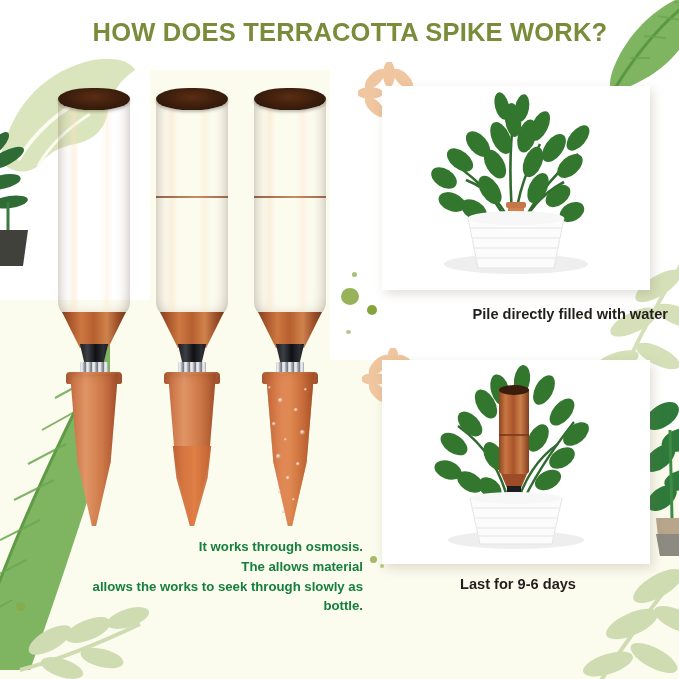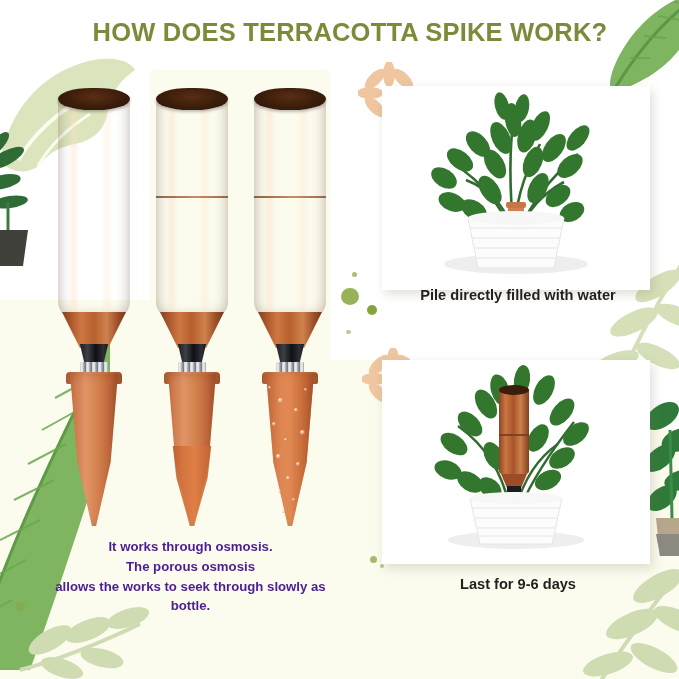--- a/index.html
+++ b/index.html
@@ -144,26 +144,26 @@
   }
   .card-top { left:382px; top:86px; width:268px; height:204px; }
   .card-bot { left:382px; top:360px; width:268px; height:204px; }
 
   
   .caption {
     position:absolute; z-index:6; text-align:center; width:300px; left:368px;
     color:#231f1c; font-weight:bold; font-size:14.6px; line-height:1.45;
     font-family:"Liberation Sans", sans-serif;
   }
-  .cap-top { top:285px; }
+  .cap-top { top:304px;text-align:right; }
   .cap-bot { top:574px; }
 
   .osmosis {
     position:absolute; left:18px; top:537px; width:345px; z-index:6;
-    text-align:center; color:#4c1d95; font-weight:bold;
+    text-align:right; color:#15803d; font-weight:bold;
     font-size:13.2px; line-height:1.5;
     font-family:"Liberation Sans", sans-serif;
   }
 
   
   .splat { position:absolute; border-radius:50%; background:#86a43c; z-index:6; }
 </style>
 </head>
 <body>
 
@@ -352,21 +352,21 @@
       <div class="droplet" style="left:30px; top:404px; width:3px; height:3px;"></div>
       <div class="droplet" style="left:44px; top:412px; width:3px; height:3px;"></div>
       <div class="droplet" style="left:34px; top:424px; width:3px; height:3px;"></div>
       <div class="droplet" style="left:56px; top:302px; width:3px; height:3px;"></div>
       <div class="droplet" style="left:20px; top:300px; width:3px; height:3px;"></div>
     </div>
   </div>
 
   <div class="osmosis">
     <div>It works through osmosis.</div>
-    <div>The porous osmosis</div>
+    <div>The allows material</div>
     <div>allows the works to seek through slowly as</div>
     <div>bottle.</div>
   </div>
 
   <div class="photo-card card-top">
     <svg width="268" height="204" viewBox="0 0 268 204">
       <rect width="268" height="204" fill="#ffffff"></rect>
       <ellipse cx="134" cy="178" rx="72" ry="10" fill="#eeeeee"></ellipse>
       <g stroke="#2f6b2f" stroke-width="2.6" fill="none">
         <path d="M132 150 C128 110 126 70 132 30"></path>

